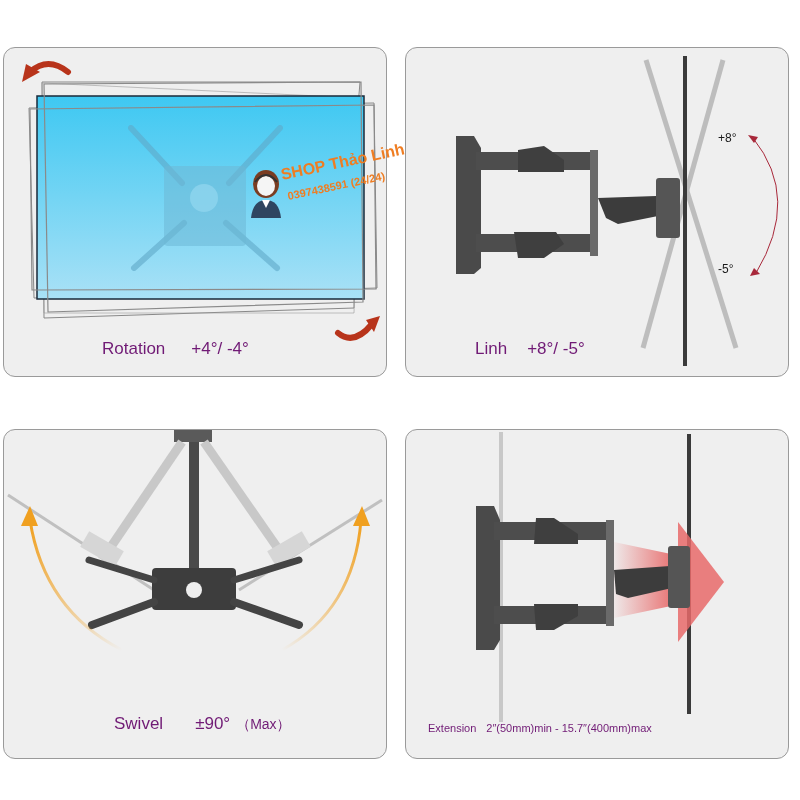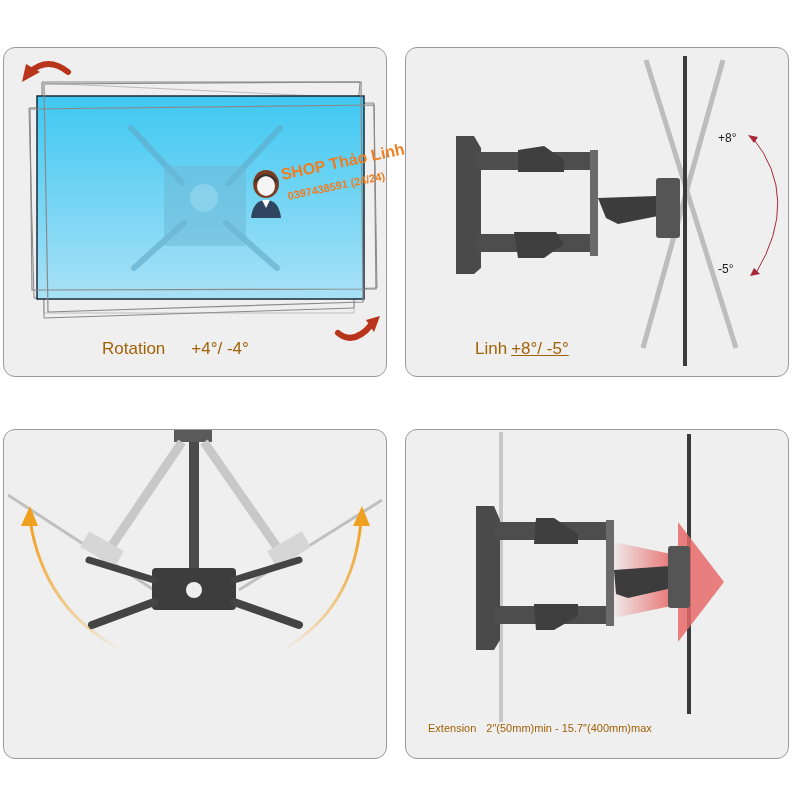--- a/index.html
+++ b/index.html
@@ -11,26 +11,26 @@
       position: absolute; width: 384px; height: 330px;
       background: #efefef; border: 1.5px solid #9a9a9a; border-radius: 12px;
       box-sizing: border-box; overflow: hidden;
     }
     #p-rotation { left: 3px; top: 47px; }
     #p-tilt { left: 405px; top: 47px; }
     #p-swivel { left: 3px; top: 429px; }
     #p-extension { left: 405px; top: 429px; }
     .panel svg.art { position: absolute; left: 0; top: 0; }
     .caption {
-      position: absolute; font-size: 17px; color: #a16207; white-space: nowrap;
+      position: absolute; font-size: 17px; color: #701a75; white-space: nowrap;
     }
     .caption .val { margin-left: 26px; }
     #p-rotation .caption { left: 98px; top: 291px; }
     #p-tilt .caption { left: 69px; top: 291px; }
-    #p-tilt .caption .val { margin-left: 4px; text-decoration: underline; }
+    #p-tilt .caption .val { margin-left: 20px; }
     #p-swivel .caption { left: 110px; top: 284px; }
     #p-swivel .caption .val { margin-left: 32px; }
     #p-swivel .caption .max { font-size: 14px; margin-left: 6px; }
     #p-extension .caption { left: 22px; top: 292px; font-size: 11px; }
     #p-extension .caption .val { margin-left: 10px; }
     .tilt-label { position: absolute; font-size: 12px; color: #1a1a1a; }
     .watermark {
       position: absolute; left: 245px; top: 150px; width: 180px; height: 80px; pointer-events: none;
     }
     .wm-title {
@@ -141,20 +141,23 @@
     <line x1="150" y1="150" x2="85" y2="130" stroke="#444" stroke-width="7" stroke-linecap="round"></line>
     <line x1="230" y1="150" x2="295" y2="130" stroke="#444" stroke-width="7" stroke-linecap="round"></line>
     <line x1="150" y1="172" x2="88" y2="195" stroke="#444" stroke-width="8" stroke-linecap="round"></line>
     <line x1="230" y1="172" x2="295" y2="195" stroke="#444" stroke-width="8" stroke-linecap="round"></line>
 
     <path d="M 118 220 Q 40 180 26 90" fill="none" stroke="url(#swl)" stroke-width="3"></path>
     <polygon points="17,96 26,76 34,96" fill="#f0a020"></polygon>
     <path d="M 278 220 Q 350 180 357 90" fill="none" stroke="url(#swr)" stroke-width="3"></path>
     <polygon points="349,96 358,76 366,96" fill="#f0a020"></polygon>
   </svg>
+  <div class="caption">
+    <span>Swivel</span><span class="val">±90°</span><span class="max">（Max）</span>
+  </div>
 </div>
 
 <div class="panel" id="p-extension">
   <svg class="art" width="384" height="330">
     <defs>
       <linearGradient id="ext" x1="0" y1="0" x2="1" y2="0">
         <stop offset="0" stop-color="#e86a6a" stop-opacity="0.05"></stop>
         <stop offset="1" stop-color="#e86a6a" stop-opacity="0.9"></stop>
       </linearGradient>
     </defs>

